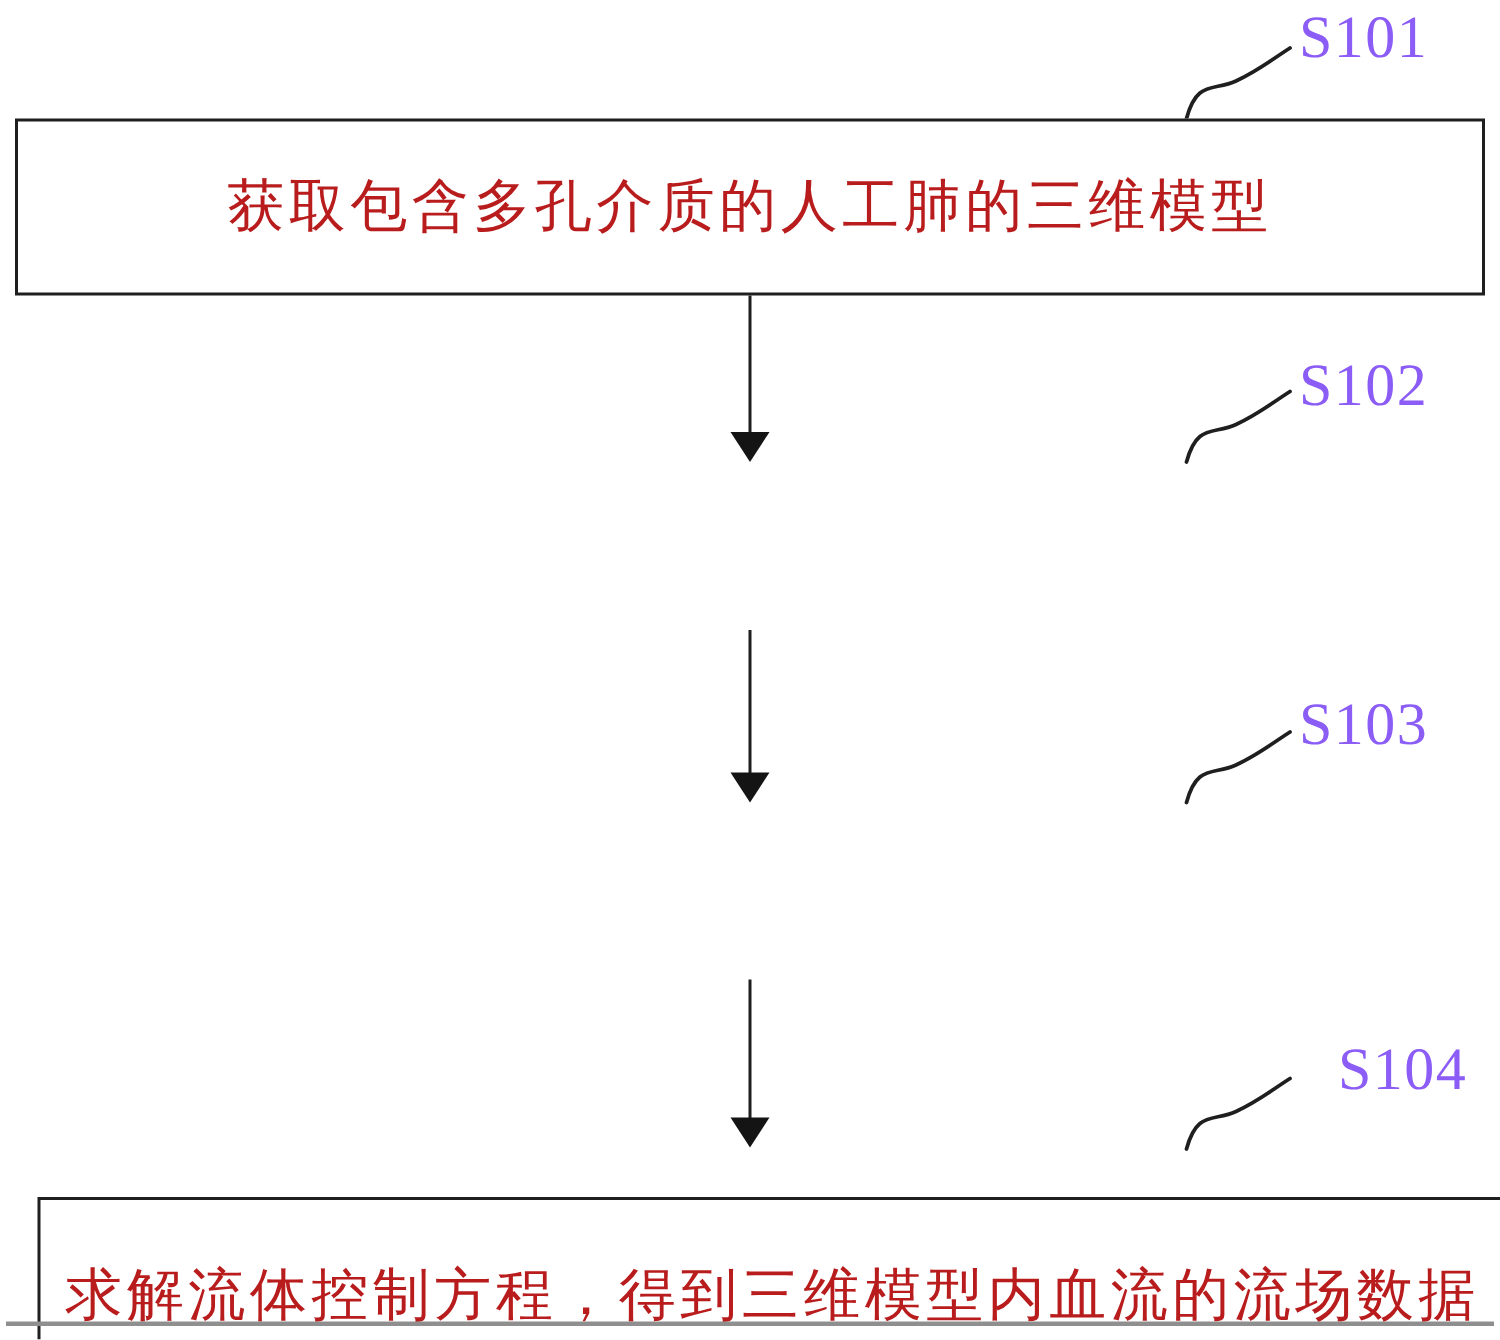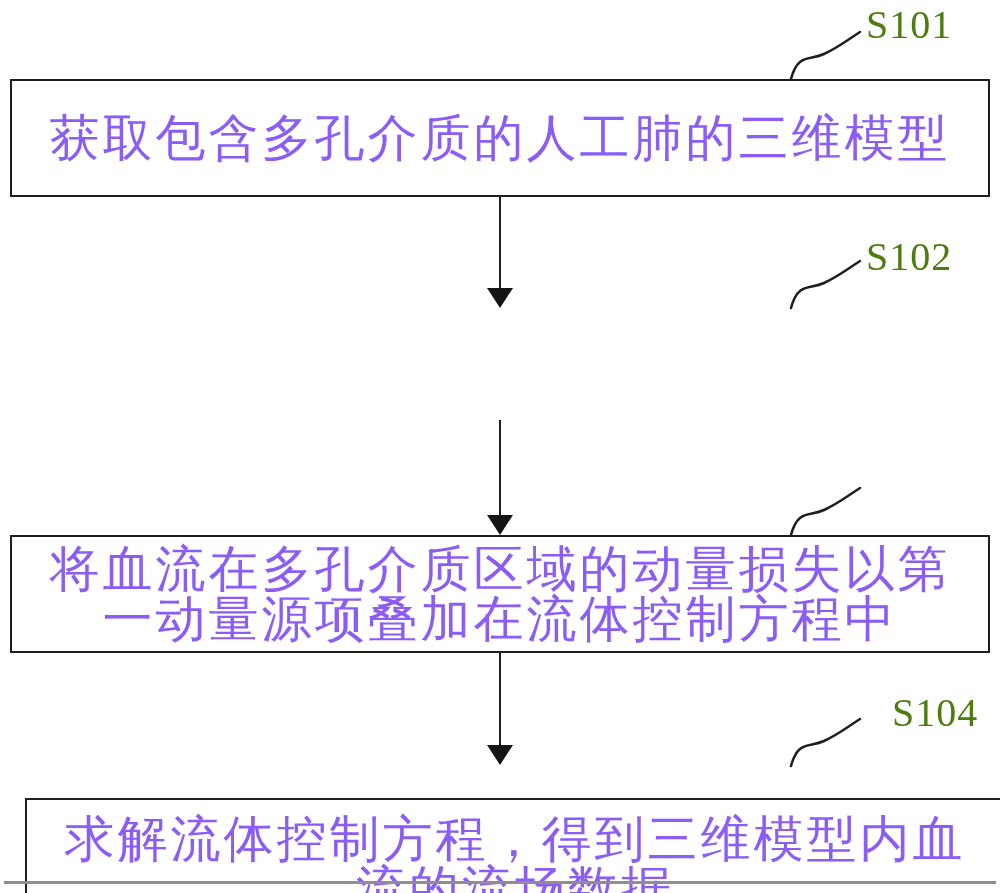--- a/index.html
+++ b/index.html
@@ -17,37 +17,36 @@
     left: 10px;
     width: 980px;
     border: 2px solid #1f1f1f;
     background: #ffffff;
     display: flex;
     align-items: center;
     justify-content: center;
     padding: 0 12px;
   }
   .box-text {
-    font-size: 50px;
+    font-size: 38px;
     line-height: 50px;
     letter-spacing: 3px;
-    color: #8b5cf6;
-    text-align: center;
+    color: #b91c1c;
   }
   .box-1 { top: 79px;  height: 118px; }
   .box-2 { top: 308px; height: 112px; }
   .box-3 { top: 535px; height: 118px; }
   .box-4 { top: 798px; height: 132px; margin-left: 15px; }
 
   .step-label {
     position: absolute;
     left: 866px;
     font-size: 40px;
     line-height: 42px;
-    color: #4d7c0f;
+    color: #8b5cf6;
     letter-spacing: 1px;
     font-family: "Liberation Serif", "DejaVu Serif", serif;
   }
   .label-1 { top: 4px; }
   .label-2 { top: 236px; }
   .label-3 { top: 462px; }
   .label-4 { top: 692px; margin-left: 26px; }
 
   .leader {
     position: absolute;
@@ -107,26 +106,24 @@
   <div class="arrow-head ahead-1"></div>
 
   <div class="step-label label-2">S102</div>
   <svg class="leader leader-2" viewBox="0 0 88 54">
     <path d="M 7 51 C 14 25, 25 33, 40 26 S 62 13, 76 4" fill="none" stroke="#1f1f1f" stroke-width="2.5" stroke-linecap="round"></path>
   </svg>
 
   <div class="arrow-line aline-2"></div>
   <div class="arrow-head ahead-2"></div>
 
+  <div class="step-label label-3">S103</div>
   <svg class="leader leader-3" viewBox="0 0 88 54">
     <path d="M 7 51 C 14 25, 25 33, 40 26 S 62 13, 76 4" fill="none" stroke="#1f1f1f" stroke-width="2.5" stroke-linecap="round"></path>
   </svg>
-  <div class="flow-box box-3">
-    <span class="box-text">将血流在多孔介质区域的动量损失以第一动量源项叠加在流体控制方程中</span>
-  </div>
 
   <div class="arrow-line aline-3"></div>
   <div class="arrow-head ahead-3"></div>
 
   <div class="step-label label-4">S104</div>
   <svg class="leader leader-4" viewBox="0 0 88 54">
     <path d="M 7 51 C 14 25, 25 33, 40 26 S 62 13, 76 4" fill="none" stroke="#1f1f1f" stroke-width="2.5" stroke-linecap="round"></path>
   </svg>
   <div class="flow-box box-4">
     <span class="box-text">求解流体控制方程，得到三维模型内血流的流场数据</span>

